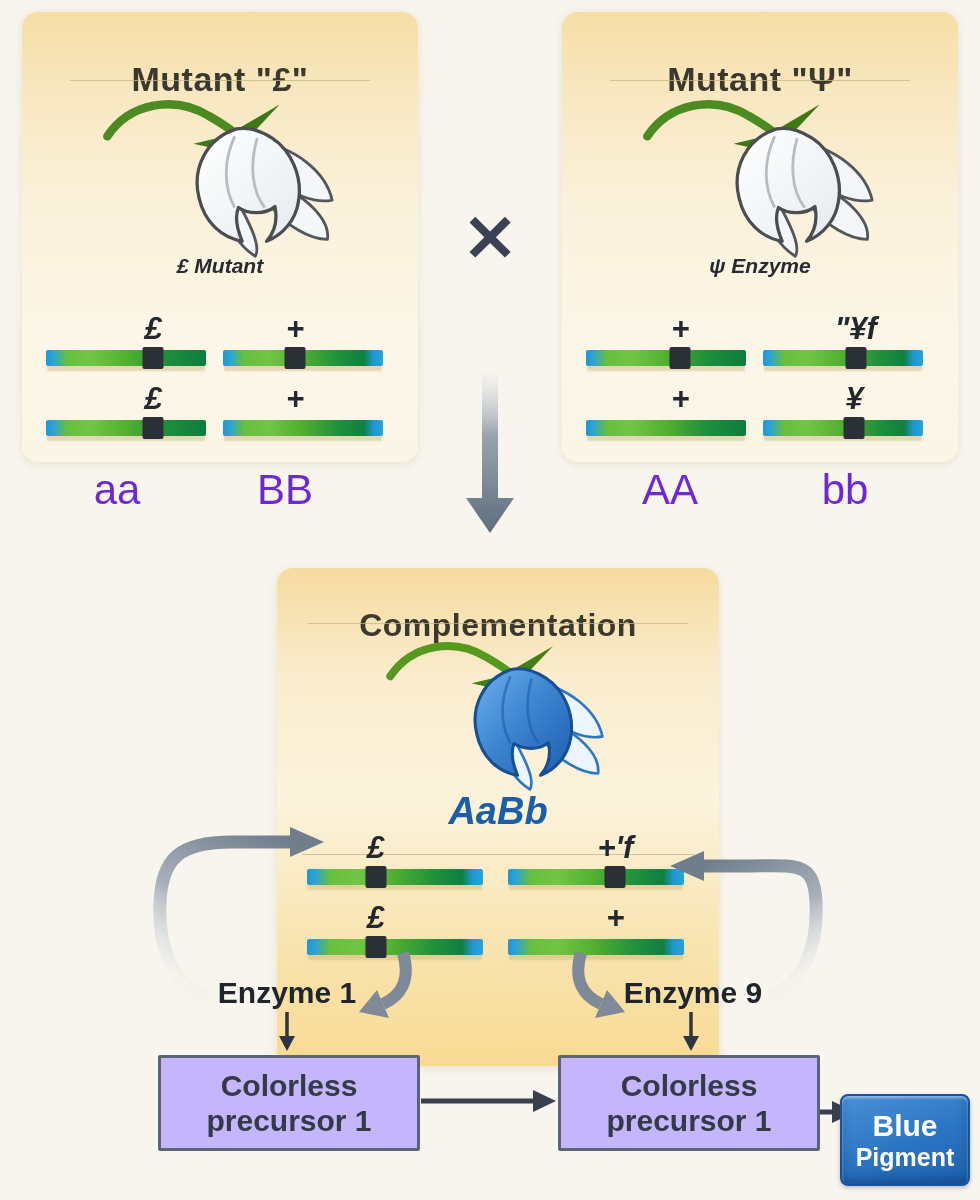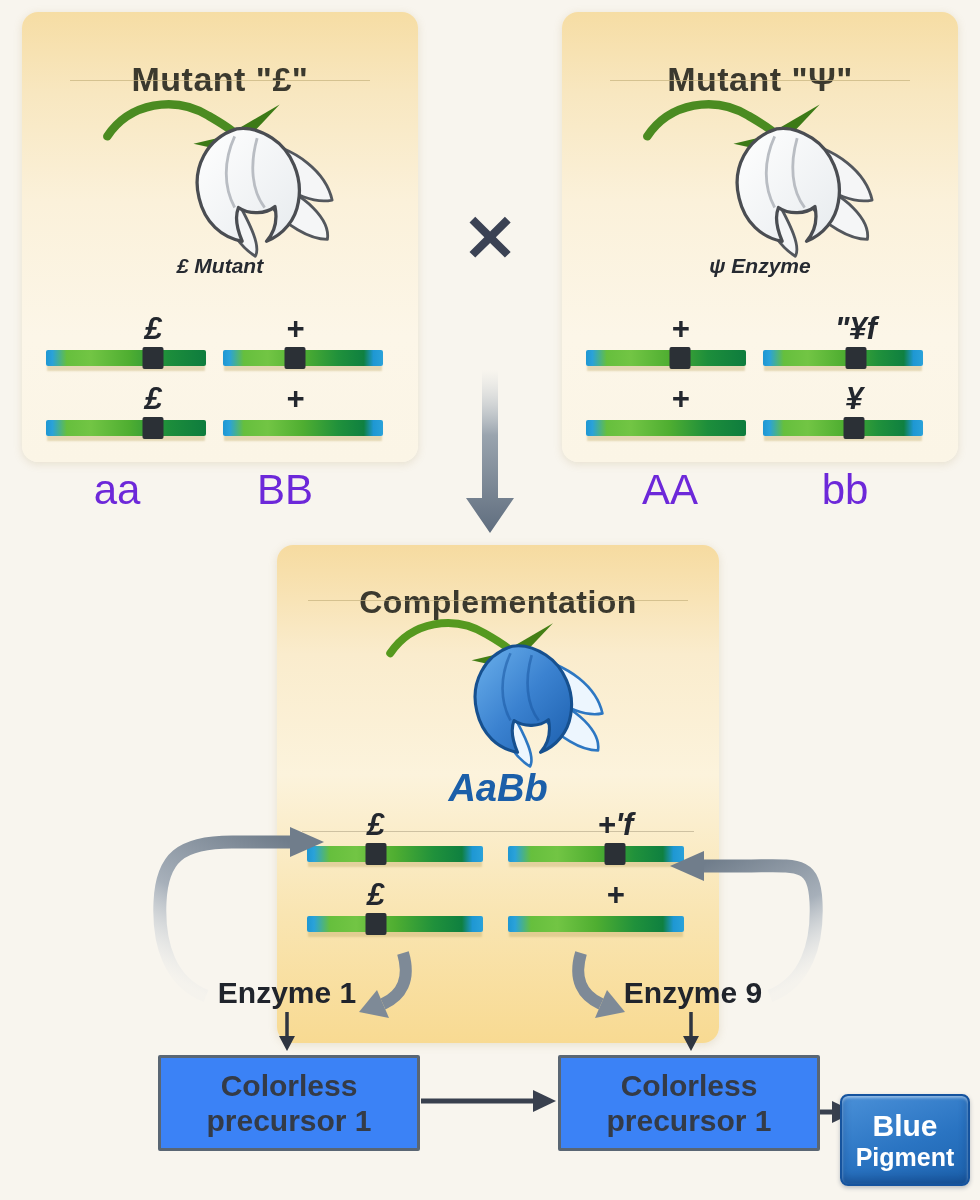--- a/index.html
+++ b/index.html
@@ -3,21 +3,21 @@
 <meta charset="utf-8">
 <style>
   html,body{margin:0;padding:0;background:#ffffff;}
   .canvas{position:relative;width:980px;height:1200px;background:#f8f5ee;overflow:hidden;
           font-family:"Liberation Sans",sans-serif;color:#23272e;}
   .panel{position:absolute;border-radius:16px;
          box-shadow:0 2px 8px rgba(175,150,95,.22);}
   .panel.top-panel{width:396px;height:450px;top:12px;
      background:linear-gradient(180deg,#f6dda4 0%,#f8e7c0 18%,#fbf1da 42%,#fcf6e8 72%,#fbf5e6 100%);}
   #panel-m1{left:22px;} #panel-m2{left:562px;}
-  #panel-comp{left:277px;top:545px;width:442px;height:498px;
+  #panel-comp{left:277px;top:568px;width:442px;height:498px;
      background:linear-gradient(180deg,#f6dba0 0%,#faeccd 22%,#fcf3dc 46%,#f9e5b2 74%,#f8da92 100%);}
   .panel-title{position:absolute;top:20px;left:0;right:0;text-align:center;
      font-size:34px;font-weight:700;color:#3b392e;letter-spacing:.5px;}
   .panel-divider{position:absolute;left:12%;right:12%;height:1px;background:#c9b581;opacity:.75;}
   .top-panel .panel-divider{top:68px;}
   #panel-comp .panel-divider{top:55px;left:7%;right:7%;}
   #panel-comp .panel-title{top:12px;font-size:32px;}
   .flower{position:absolute;}
   .flower-label{position:absolute;left:0;right:0;text-align:center;
      font-style:italic;font-weight:600;font-size:21px;color:#262a31;}
@@ -37,21 +37,21 @@
      font-style:italic;font-weight:600;font-size:31px;color:#23272e;white-space:nowrap;}
   
   .genotype{position:absolute;top:466px;width:110px;text-align:center;
      font-size:42px;font-weight:500;color:#6d28d9;}
   
   .cross{position:absolute;left:452px;top:198px;width:76px;text-align:center;
      font-family:"DejaVu Sans",sans-serif;font-size:70px;font-weight:700;color:#3b4254;line-height:74px;}
   
   .enzyme{position:absolute;width:220px;text-align:center;
      font-size:30px;font-weight:700;color:#20242c;}
-  .pbox{position:absolute;width:256px;height:90px;background:#3b82f6;border:3px solid #5a6673;
+  .pbox{position:absolute;width:256px;height:90px;background:#c4b5fd;border:3px solid #5a6673;
      border-radius:2px;display:flex;align-items:center;justify-content:center;text-align:center;
      font-size:30px;font-weight:700;color:#343b47;line-height:1.18;}
   .pigment-box{position:absolute;left:840px;top:1094px;width:126px;height:88px;border-radius:8px;
      background:linear-gradient(160deg,#4a90d8 0%,#2a74c2 55%,#1d63ae 100%);
      border:2px solid #15539e;display:flex;flex-direction:column;align-items:center;justify-content:center;
      box-shadow:inset 0 2px 3px rgba(255,255,255,.45), inset 0 -6px 10px rgba(10,50,110,.45), 0 2px 4px rgba(40,60,90,.3);}
   .pigment-line1{font-size:30px;font-weight:700;color:#ffffff;line-height:1.1;}
   .pigment-line2{font-size:25px;font-weight:700;color:#ffffff;line-height:1.2;}
   .overlay{position:absolute;left:0;top:0;pointer-events:none;}
   .flower svg{display:block;width:100%;height:100%;}

